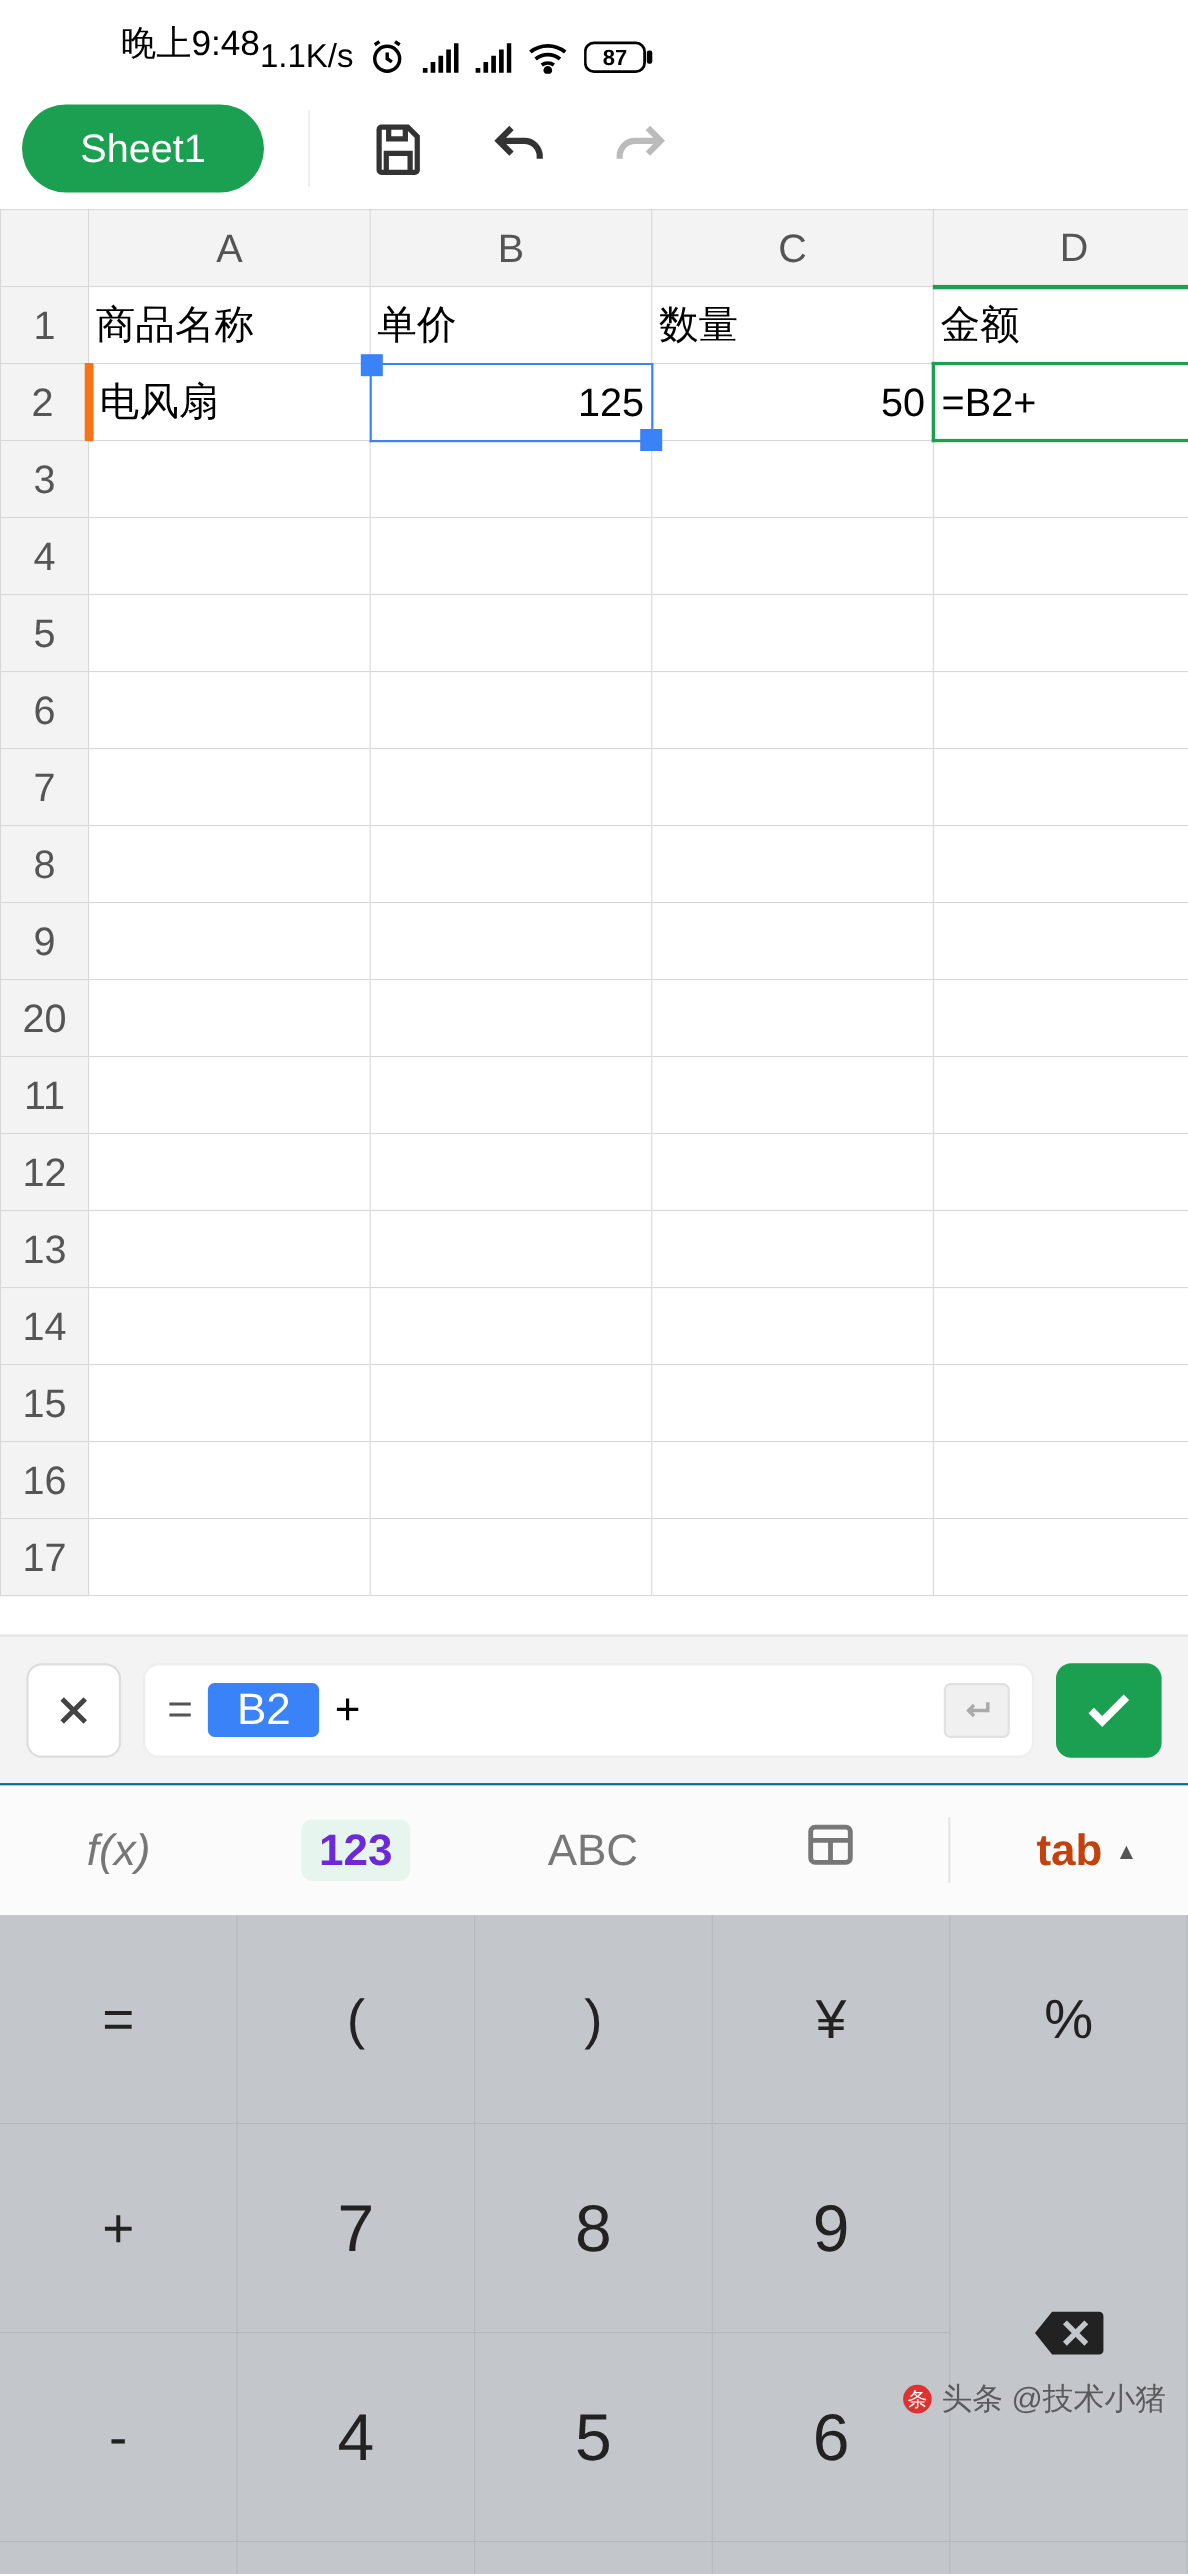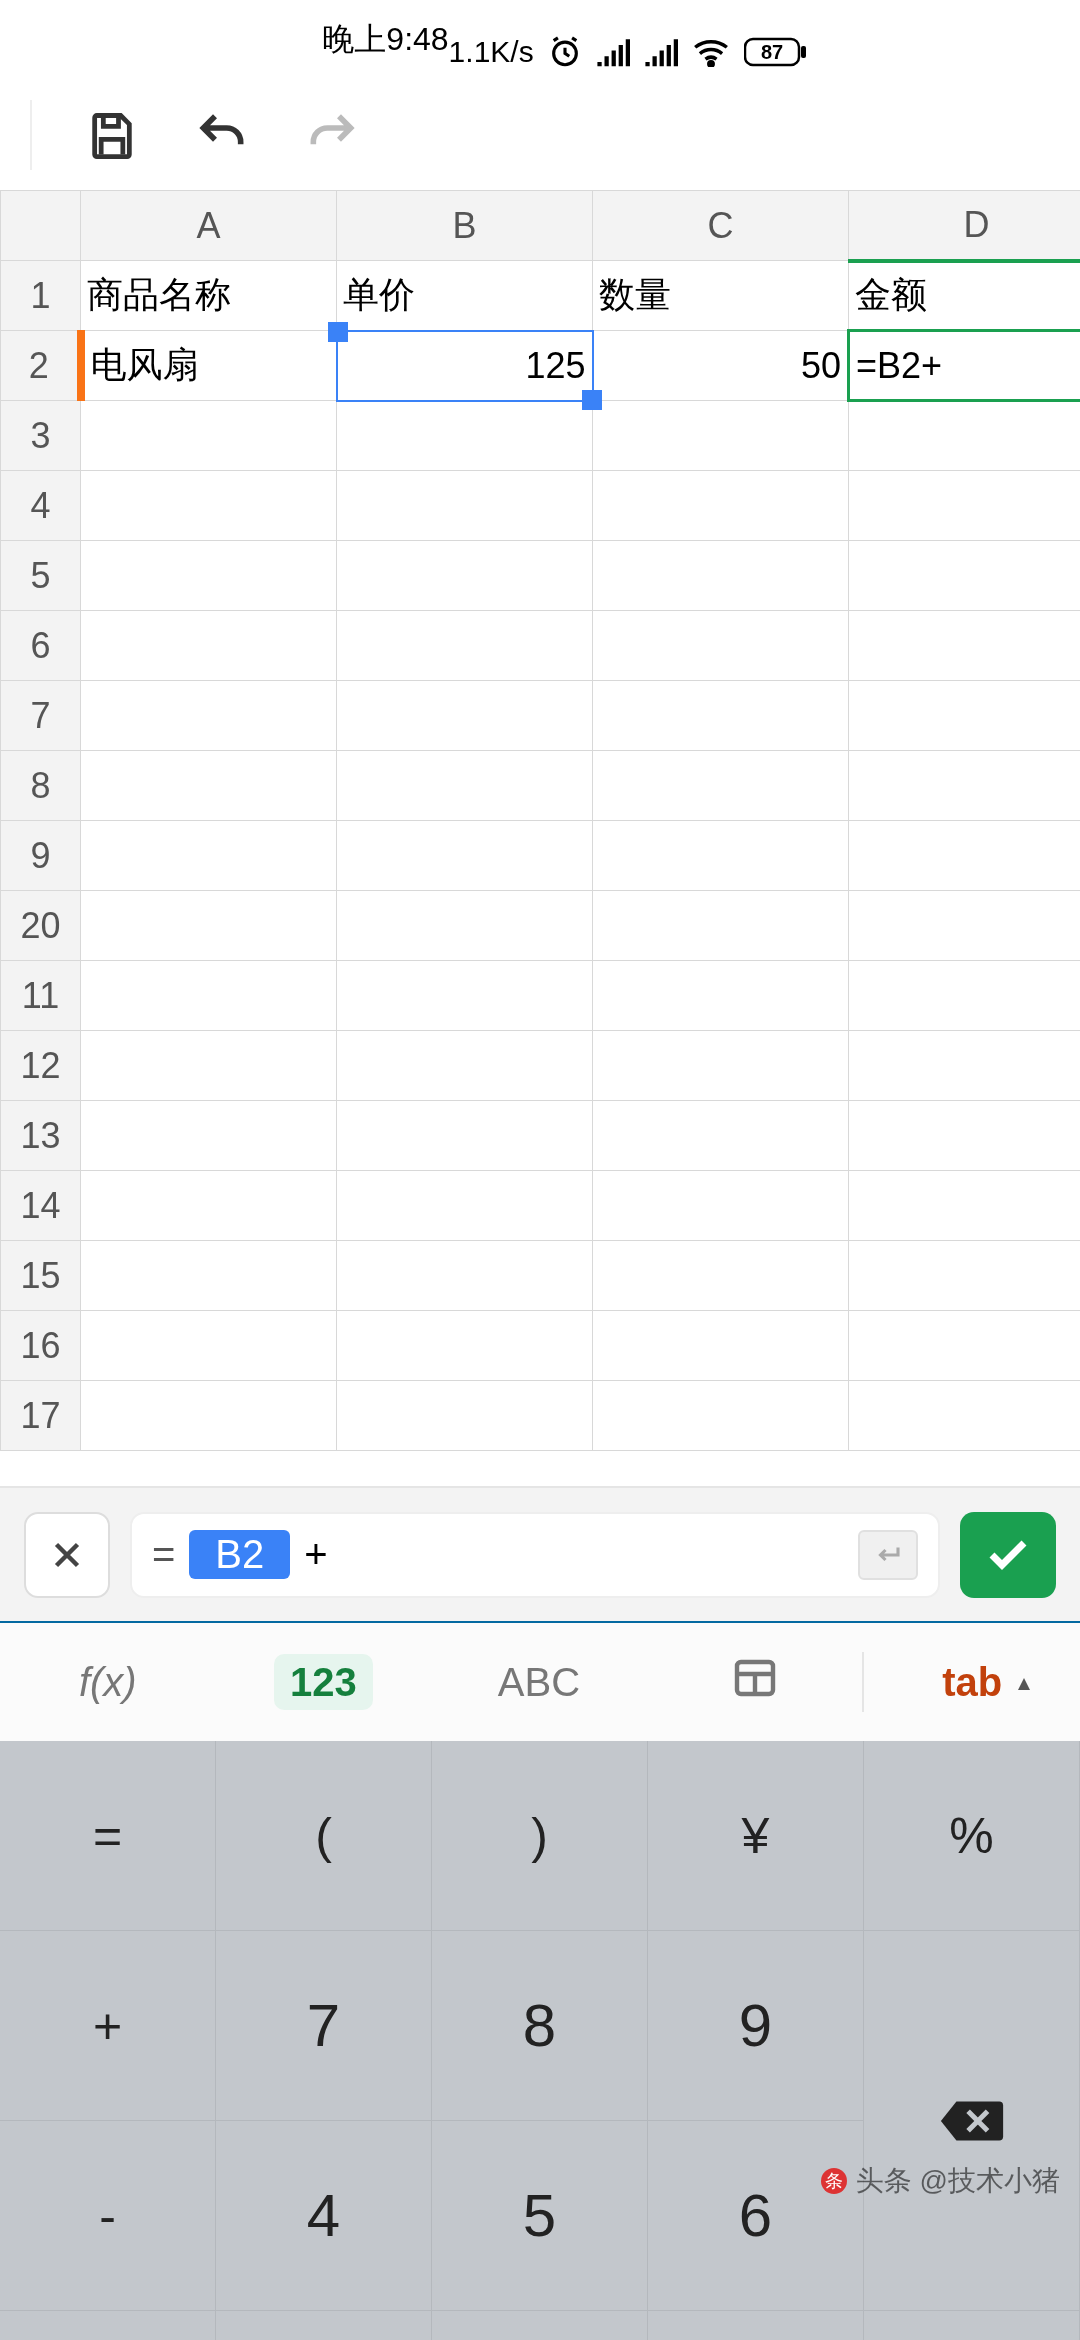--- a/index.html
+++ b/index.html
@@ -1,17 +1,17 @@
 <!DOCTYPE html>
 <html><head>
 <meta charset="utf-8">
 <style>
   * { box-sizing: border-box; margin: 0; padding: 0; }
   html, body { width: 1080px; height: 2340px; font-family: -apple-system, "Helvetica Neue", Arial, sans-serif; background: #fff; overflow: hidden; }
-  .status-bar { height: 80px; display: flex; align-items: center; justify-content: center; padding: 0 60px 0 110px; font-size: 32px; font-weight: 500; color: #000; }
+  .status-bar { height: 80px; display: flex; align-items: center; justify-content: flex-start; padding: 0 60px 0 110px; font-size: 32px; font-weight: 500; color: #000; }
   .status-right { display: flex; align-items: center; gap: 14px; font-size: 30px; margin-top: 24px; }
   .status-right svg { display: block; }
   .toolbar { height: 110px; display: flex; align-items: center; padding: 0 20px; gap: 30px; }
   .sheet-tab { background: #1aa050; color: #fff; font-size: 36px; border-radius: 50px; height: 80px; width: 220px; display: flex; align-items: center; justify-content: center; }
   .tool-sep { width: 2px; height: 70px; background: #eee; margin: 0 10px; }
   .tool-btn { width: 80px; height: 80px; display: flex; align-items: center; justify-content: center; }
   .spreadsheet { position: relative; height: 1296px; overflow: hidden; }
   table.grid { border-collapse: collapse; width: 100%; table-layout: fixed; }
   table.grid th, table.grid td { border: 1px solid #d8d8d8; font-weight: 400; font-size: 36px; height: 70px; background: #fff; }
   table.grid th { background: #f3f3f3; color: #555; text-align: center; }
@@ -25,21 +25,21 @@
   .ref-handle { position: absolute; width: 20px; height: 20px; background: #3a82f7; }
   .formula-row { height: 135px; background: #f3f3f3; display: flex; align-items: center; padding: 0 24px; gap: 20px; border-top: 2px solid #e5e5e5;}
   .fx-cancel { width: 86px; height: 86px; border: 2px solid #ddd; border-radius: 14px; background: #fff; display:flex; align-items:center; justify-content:center; font-size: 44px; color:#444;}
   .fx-input { flex: 1; height: 86px; background: #fff; border-radius: 14px; display: flex; align-items: center; padding: 0 20px; font-size: 40px; gap: 14px; border: 2px solid #eee;}
   .fx-eq { color: #555; }
   .fx-cellref { background: #3a82f7; color: #fff; padding: 2px 26px; border-radius: 6px; }
   .fx-enter { width: 60px; height: 50px; background: #f0f0f0; border: 2px solid #e0e0e0; border-radius: 6px; margin-left: auto; display:flex;align-items:center;justify-content:center;}
   .fx-confirm { width: 96px; height: 86px; background: #1aa050; border-radius: 14px; display:flex; align-items:center; justify-content:center; }
   .kb-tabs { height: 120px; display: flex; align-items: center; background: #fbfbfb; border-top: 2px solid #0369a1; }
   .kb-tab { flex: 1; text-align: center; font-size: 40px; color: #777; font-weight: 500;}
-  .kb-tab.active span { background: #e6f5ee; color: #15803d; padding: 6px 16px; border-radius: 10px; font-weight: 700;}
+  .kb-tab.active span { background: #e6f5ee; color: #6d28d9; padding: 6px 16px; border-radius: 10px; font-weight: 700;}
   .kb-sep { width: 2px; height: 60px; background: #e5e5e5; }
   .kb-tab.tab-lbl { font-weight: 700; color: #c2410c; position: relative;}
   .keyboard { background: #c3c7cc; height: 920px; display: grid; grid-template-columns: repeat(5, 1fr); grid-template-rows: repeat(4, 1fr); }
   .key { display: flex; align-items: center; justify-content: center; font-size: 60px; color: #222; border-right: 1px solid #b4b8bd; border-bottom: 1px solid #b4b8bd; position: relative;}
   .key.op { font-size: 50px; }
   .watermark { position: absolute; right: 20px; bottom: 140px; font-size: 28px; color: rgba(0,0,0,0.55); display:flex; align-items:center; gap: 8px;}
   .col-A { width: 256px; } .col-B{ width:256px;} .col-C{width:256px;} .col-D{width:256px;}
 </style>
 </head>
 <body>
@@ -64,20 +64,21 @@
       </svg>
     <svg width="64" height="32" viewBox="0 0 64 32">
         <rect x="1" y="3" width="54" height="26" rx="8" fill="none" stroke="#000" stroke-width="2.5"></rect>
         <rect x="57" y="10" width="5" height="12" rx="2" fill="#000"></rect>
         <text x="28" y="23" font-size="20" text-anchor="middle" fill="#000" font-weight="600">87</text>
       </svg>
   </div>
 </div>
 
 <div class="toolbar">
+  <div class="sheet-tab">Sheet1</div>
   <div class="tool-sep"></div>
   <div class="tool-btn">
     <svg width="52" height="52" viewBox="0 0 24 24" fill="none" stroke="#333" stroke-width="2.2">
         <path d="M5 3h11l4 4v14a1 1 0 0 1-1 1H5a1 1 0 0 1-1-1V4a1 1 0 0 1 1-1z"></path>
         <path d="M8 3v5h7V3M7 21v-7h10v7"></path>
       </svg>
   </div>
   <div class="tool-btn">
     <svg width="56" height="56" viewBox="0 0 24 24" fill="none" stroke="#333" stroke-width="2.4">
         <path d="M9 14L4 9l5-5M4 9h10a6 6 0 0 1 6 6v1"></path>

